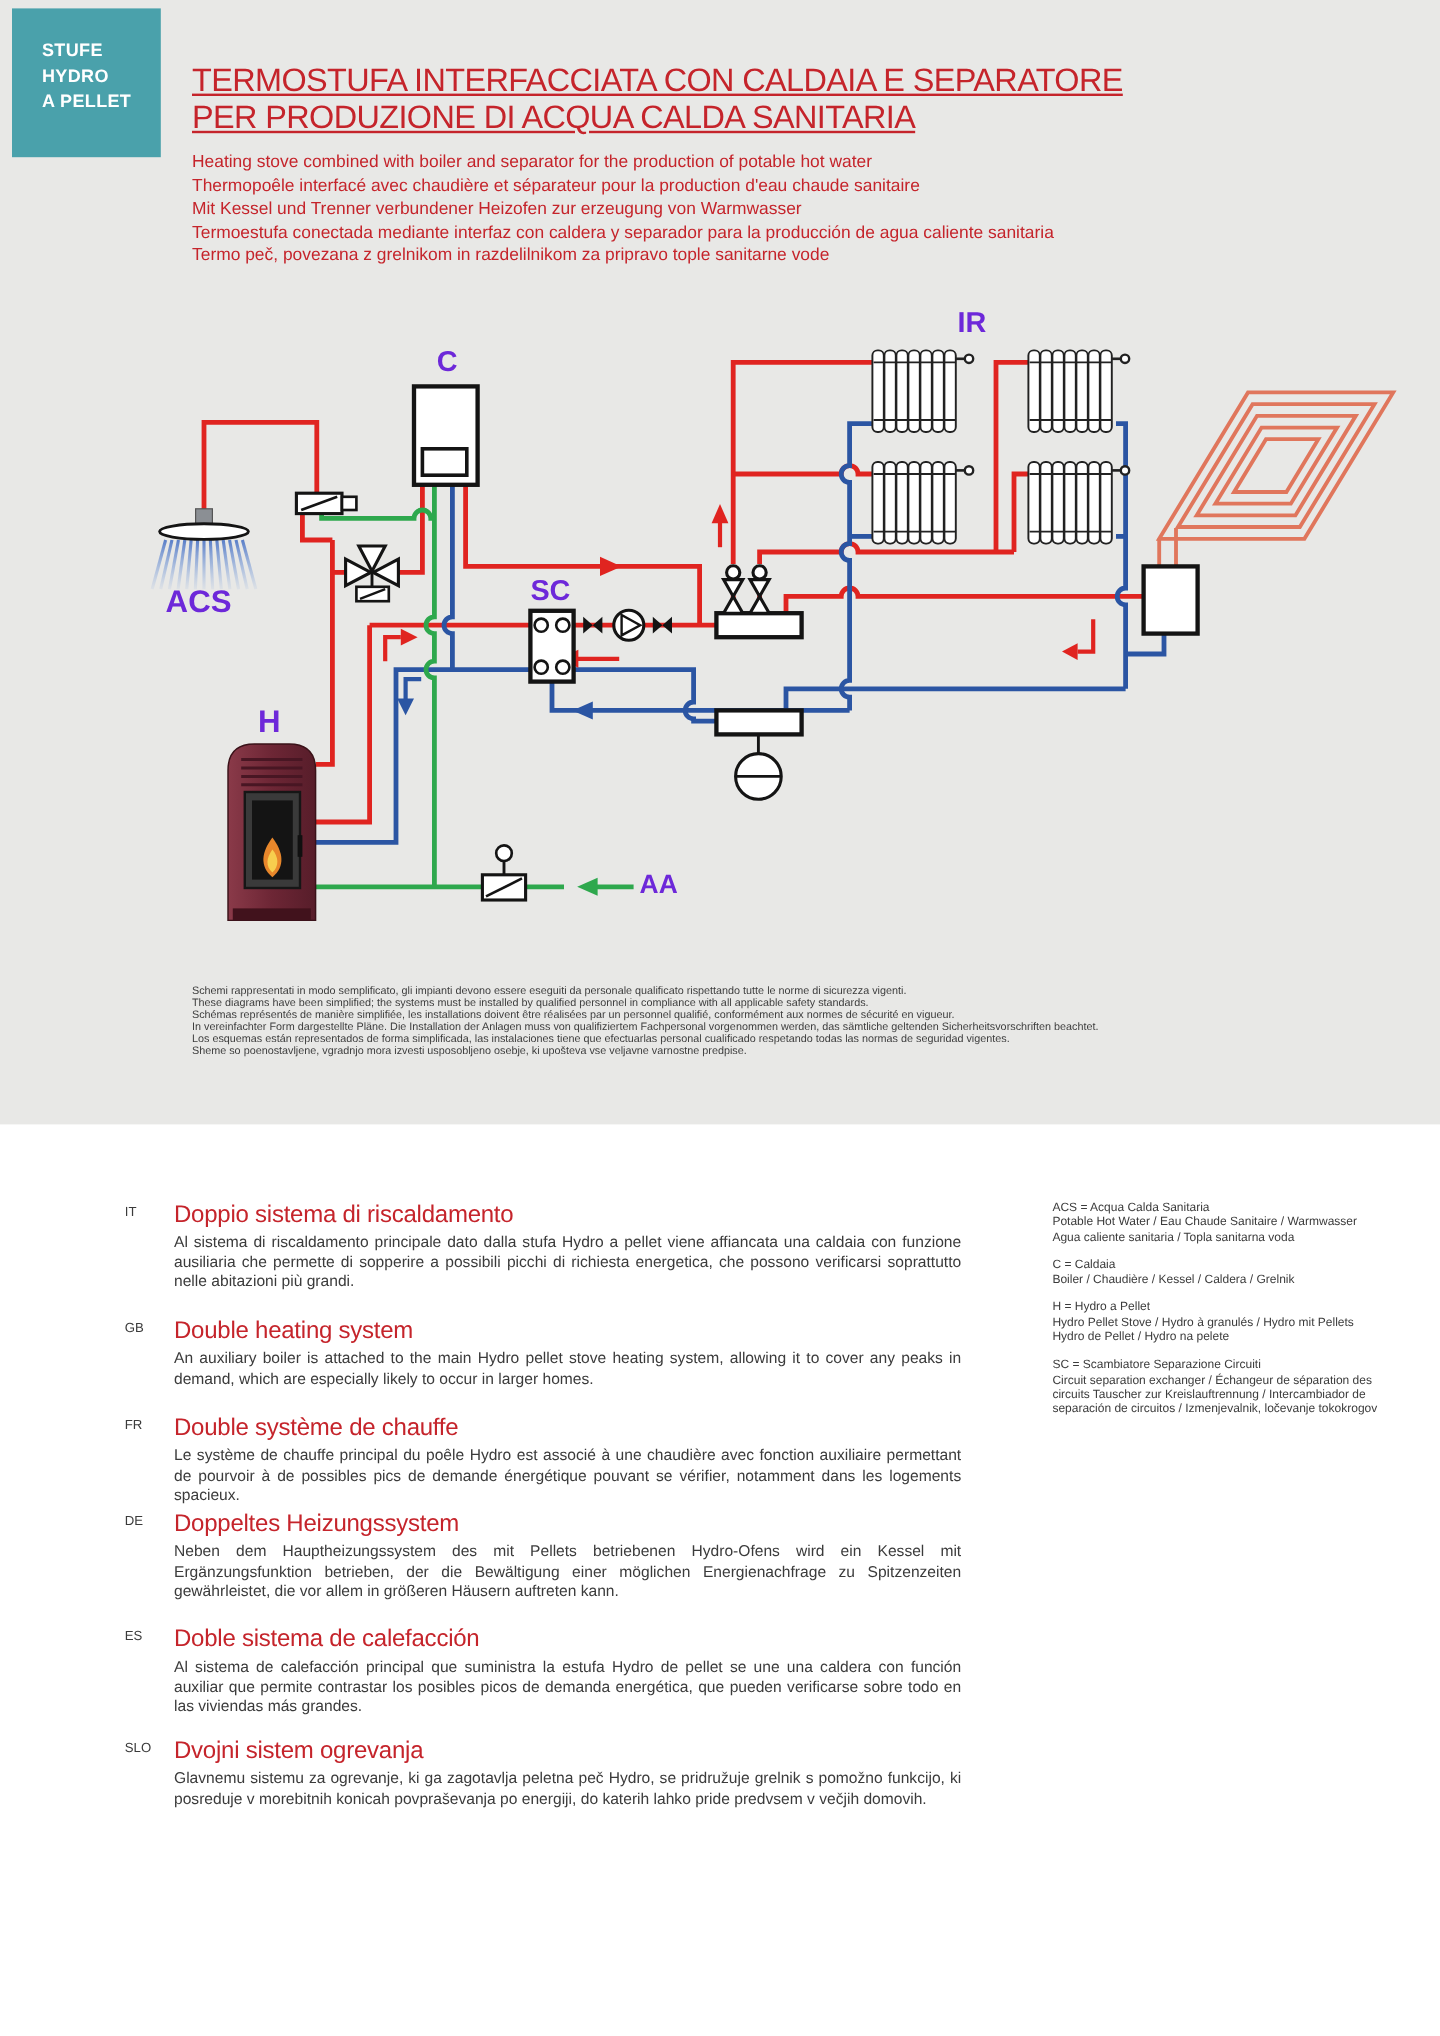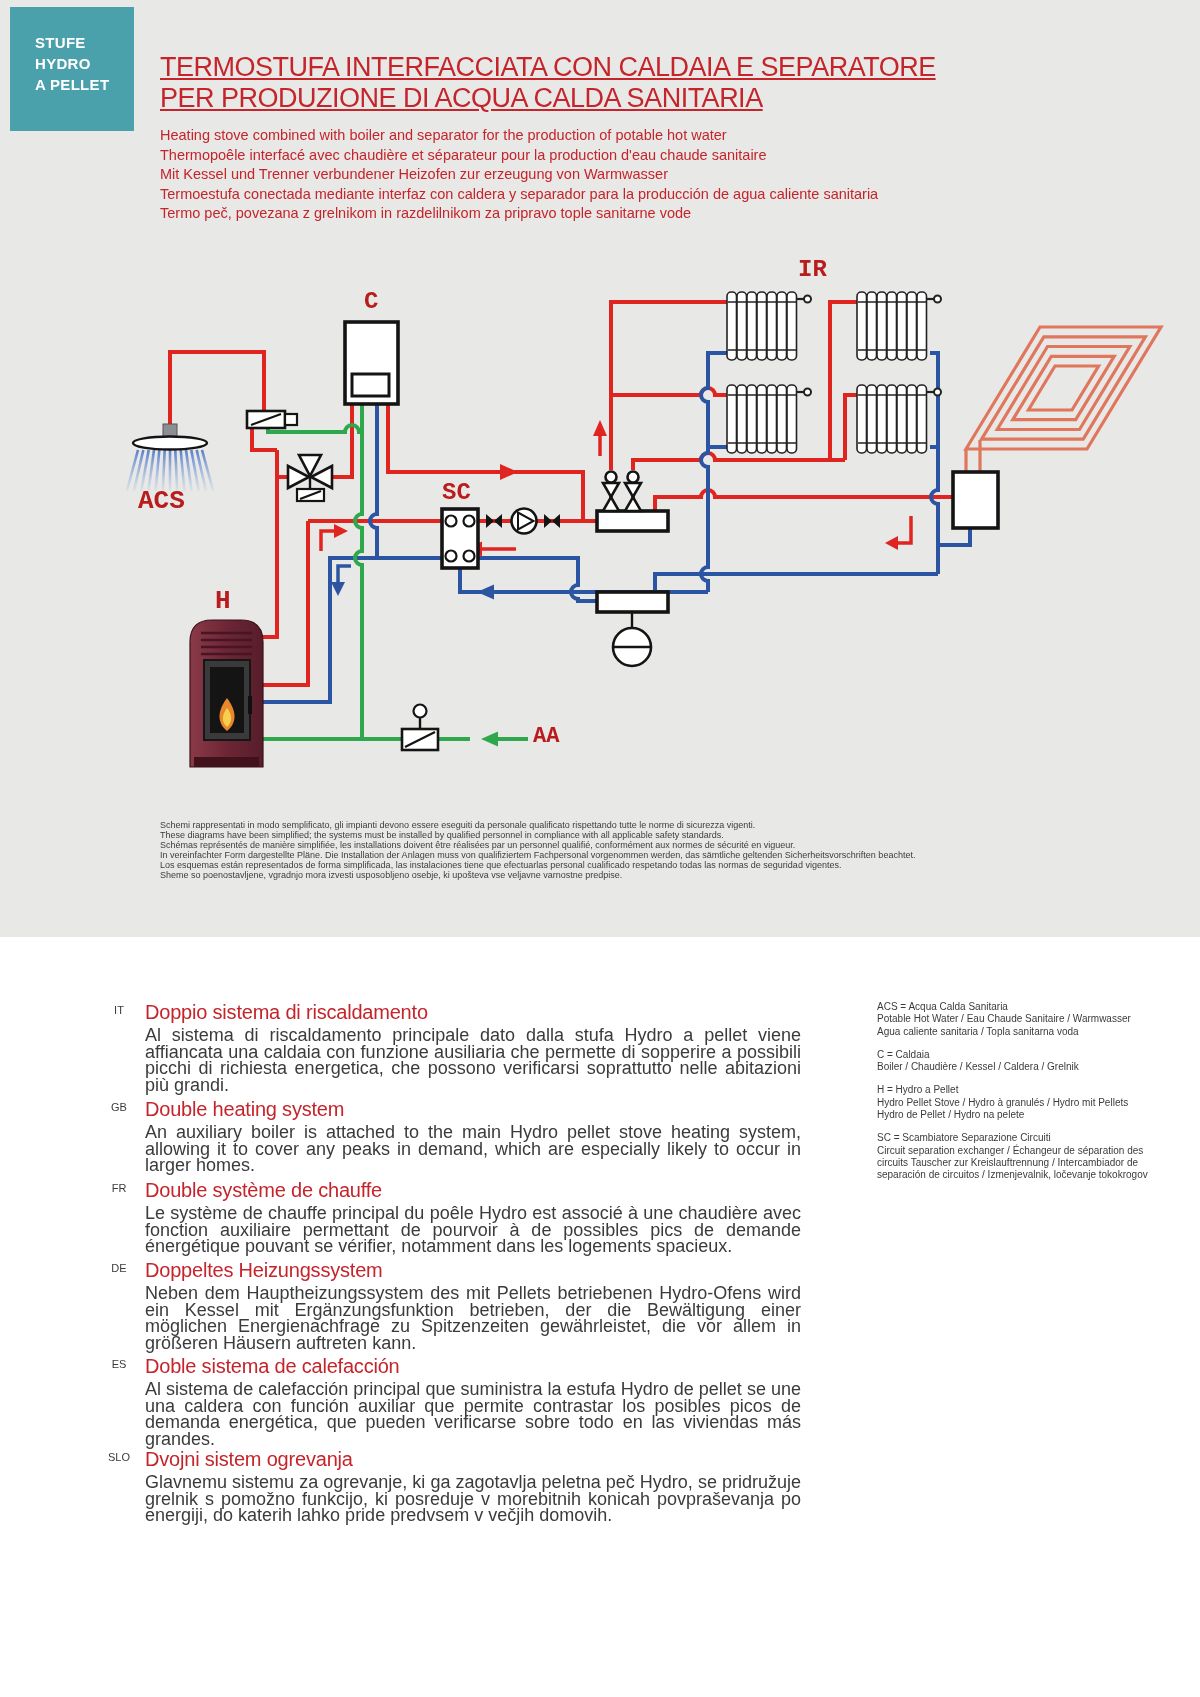--- a/index.html
+++ b/index.html
@@ -5,26 +5,26 @@
   html,body{margin:0;padding:0;background:#9a9a9a;}
   *{box-sizing:border-box;}
   #page{position:relative;width:1200px;height:1697px;background:#ffffff;margin:0 auto;
         font-family:"Liberation Sans","DejaVu Sans",sans-serif;overflow:hidden;}
   #gray-zone{position:absolute;left:0;top:0;width:1200px;height:937px;background:var(--bg-gray,#e8e8e6);}
   #tag-box{position:absolute;left:10px;top:7px;width:124px;height:124px;background:var(--tag-teal,#4aa1ab);
            color:#fff;font-weight:bold;font-size:15px;line-height:21px;padding:25px 0 0 25px;white-space:pre-line;letter-spacing:.3px;}
   #title{position:absolute;left:160px;top:52px;color:var(--accent-red,#c5242b);font-size:27px;line-height:31px;letter-spacing:-.5px;white-space:pre-line;text-decoration:underline;}
   #subtitles{position:absolute;left:160px;top:126px;color:var(--accent-red,#c5242b);font-size:14.5px;line-height:19.6px;white-space:pre-line;}
   #diagram-svg{position:absolute;left:0;top:0;}
-  .dlabel{position:absolute;font-weight:bold;color:#b91c1c;font-size:24px;font-family:Liberation Mono, monospace;}
+  .dlabel{position:absolute;font-weight:bold;color:#6d28d9;font-size:24px;}
   #disclaimer{position:absolute;left:160px;top:821px;font-size:9px;line-height:9.9px;color:#3d3d3d;white-space:pre-line;}
   .lang-block{position:absolute;left:104px;width:700px;}
-  .lang-code{position:absolute;left:0;top:3px;width:30px;text-align:center;font-size:11px;color:#3b3b3b;}
+  .lang-code{position:absolute;left:0;top:3px;width:30px;text-align:left;font-size:11px;color:#3b3b3b;}
   .lang-block h2{margin:0 0 3px 41px;font-size:20px;font-weight:400;color:var(--accent-red,#c5242b);letter-spacing:-.2px;}
-  .lang-block p{margin:0 0 0 41px;width:656px;font-size:18px;line-height:16.5px;color:#3b3b3b;text-align:justify;}
+  .lang-block p{margin:0 0 0 41px;width:656px;font-size:13px;line-height:16.5px;color:#3b3b3b;text-align:justify;}
   #legend{position:absolute;left:877px;top:1001px;width:310px;}
   .legend-item{font-size:10px;line-height:12.3px;color:#3b3b3b;white-space:pre-line;margin:0 0 11px 0;}
   
   .ph{stroke:var(--pipe-hot,#e02420);stroke-width:4;fill:none;}
   .pc{stroke:var(--pipe-cold,#2b55a3);stroke-width:4;fill:none;}
   .pg{stroke:var(--pipe-water,#2ea84d);stroke-width:4;fill:none;}
   .pf{stroke:var(--pipe-floor,#e0765c);stroke-width:3.2;fill:none;}
   .ah{fill:var(--pipe-hot,#e02420);}
   .ac{fill:var(--pipe-cold,#2b55a3);}
   .ag{fill:var(--pipe-water,#2ea84d);}

